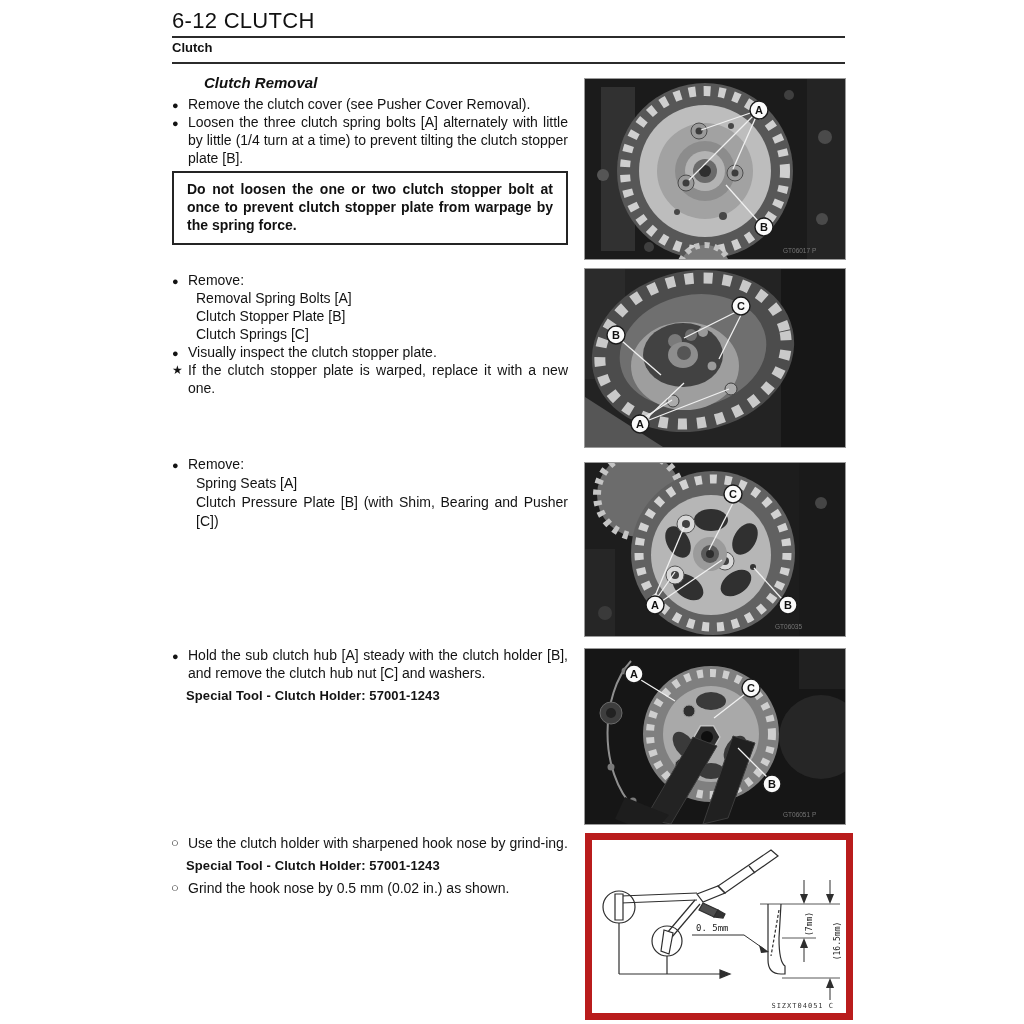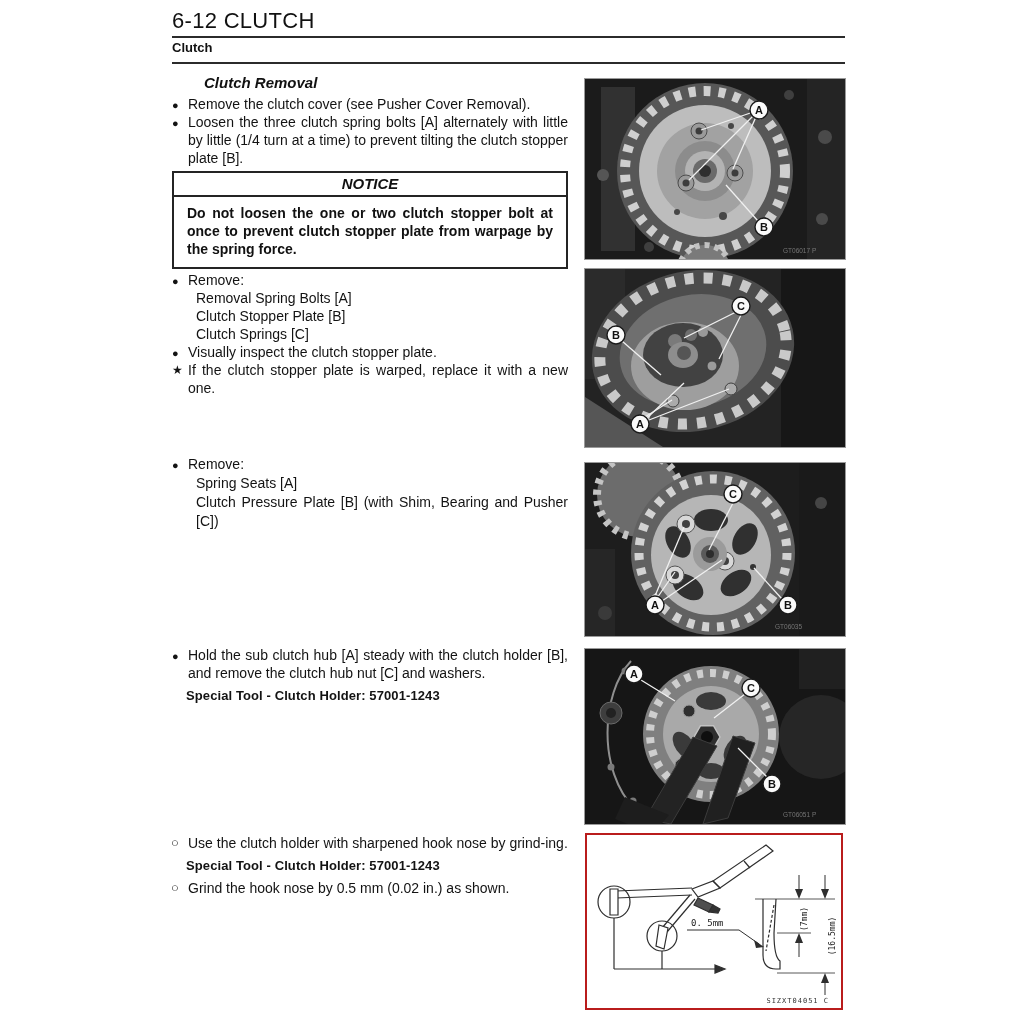--- a/index.html
+++ b/index.html
@@ -19,21 +19,21 @@
   .subitem{padding-left:24px;}
   .subitem.wrapwide{text-align:justify;}
   .notice{position:absolute;left:172px;top:171px;width:392px;border:2px solid #242424;background:#fff;}
   .notice-title{text-align:center;font-weight:bold;font-style:italic;font-size:15px;
                 padding:2px 0 3px;border-bottom:2px solid #242424;}
   .notice-body{font-weight:bold;font-size:14px;line-height:18px;padding:7px 13px 9px;text-align:justify;}
   .tool-line{margin:5px 0 0 14px;font-weight:bold;font-size:13px;letter-spacing:.1px;}
   .gap{height:4px;}
   .fig{position:absolute;left:584px;width:260px;background:#1b1b1b;border:1px solid #9a9a9a;overflow:hidden;}
   .fig svg{display:block;}
-  .diag{position:absolute;left:585px;top:833px;width:254px;height:173px;background:#fff;border:2px solid #b91c1c;}
+  .diag{position:absolute;left:585px;top:833px;width:254px;height:173px;background:#fff;border:7px solid #b91c1c;}
   svg text{font-family:"Liberation Sans",sans-serif;}
   svg text.mono{font-family:"DejaVu Sans Mono",monospace;}
 </style>
 </head>
 <body>
 
 <div class="page">
 
   <div class="page-title">6-12 CLUTCH</div>
   <div class="rule rule1"></div>
@@ -47,21 +47,20 @@
       <span class="b">●</span>
       <span>Remove the clutch cover (see Pusher Cover Removal).</span>
     </div>
     <div class="li">
       <span class="b">●</span>
       <span>Loosen the three clutch spring bolts [A] alternately with little by little (1/4 turn at a time) to prevent tilting the clutch stopper plate [B].</span>
     </div>
   </div>
 
   <div class="notice">
-    <div class="notice-title">NOTICE</div>
     <div class="notice-body">Do not loosen the one or two clutch stopper bolt at once to prevent clutch stopper plate from warpage by the spring force.</div>
   </div>
 
   <div class="block" style="top:271px">
     <div class="li">
       <span class="b">●</span>
       <span>Remove:</span>
     </div>
     <div class="subitem">Removal Spring Bolts [A]</div>
     <div class="subitem">Clutch Stopper Plate [B]</div>

